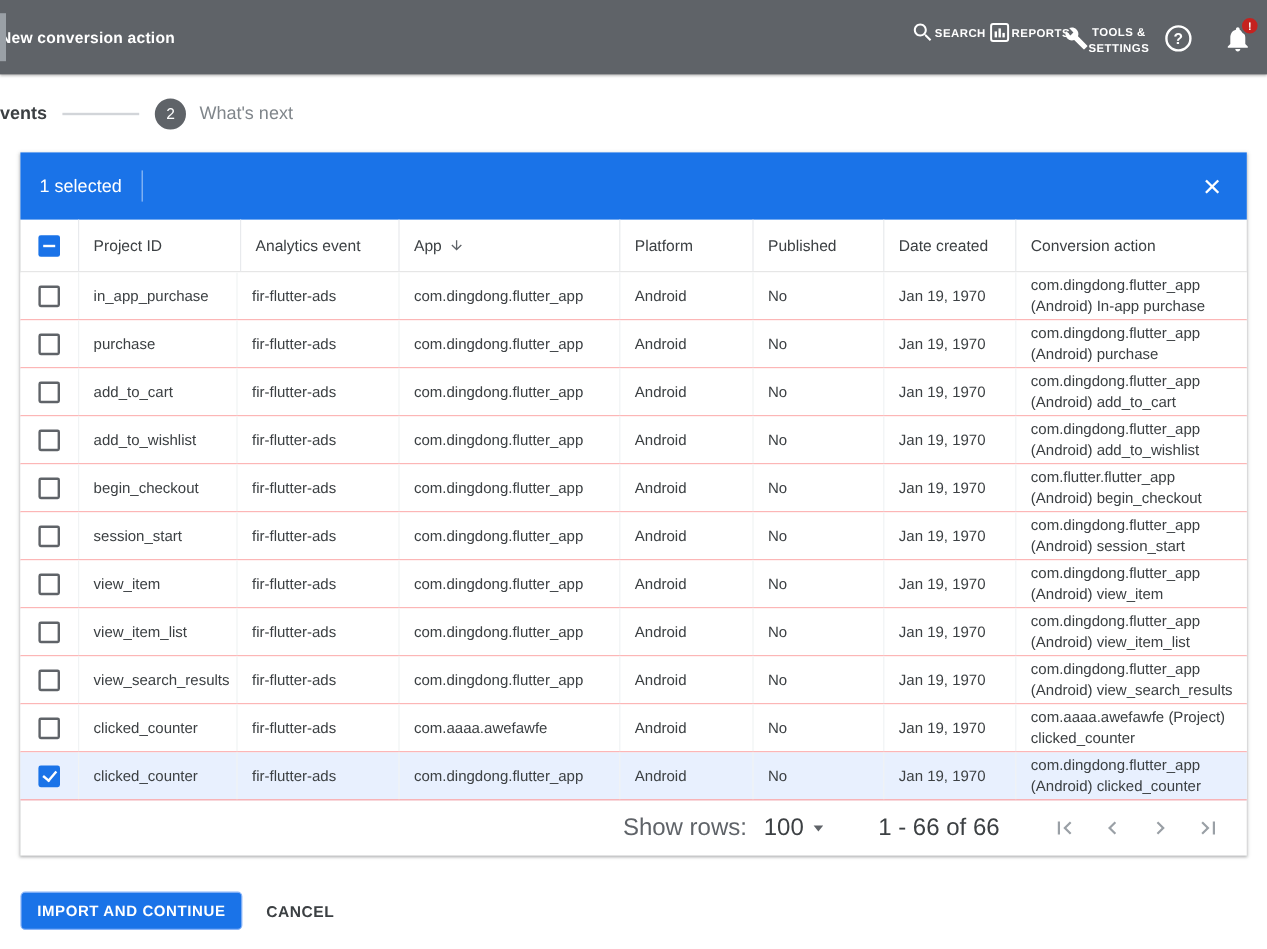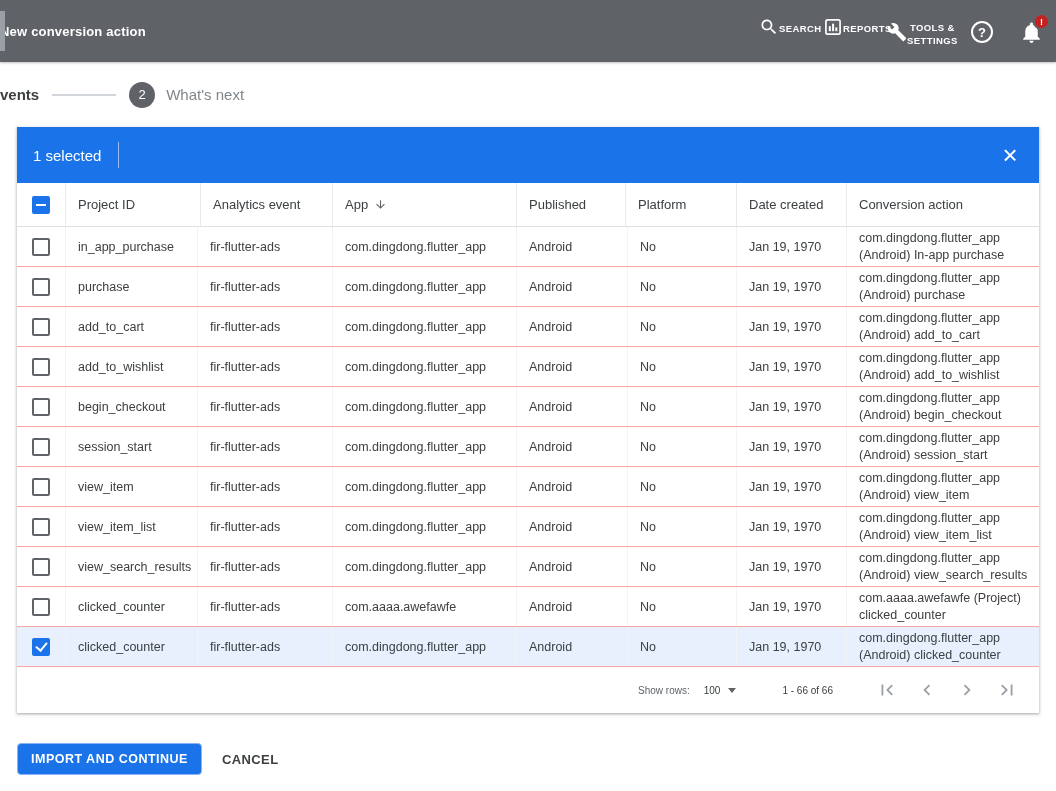--- a/index.html
+++ b/index.html
@@ -45,21 +45,21 @@
   .tr.selected{background:#e8f0fe}
   .td{display:flex;align-items:center;padding-left:12px;padding-right:6px;font-size:12.5px;color:#3c4043;border-left:1px solid #f1f3f4;overflow:hidden}
   .td.c0{border-left:none;padding-left:0;padding-right:0;justify-content:center}
   .td.c7 span{line-height:1.3}
 
   .cb{width:18px;height:18px;border:2px solid #5f6368;border-radius:2px;background:#fff;position:relative;cursor:pointer;flex:none}
   .cb.indeterminate,.cb.checked{background:#1a73e8;border-color:#1a73e8}
   .cb.indeterminate::after{content:"";position:absolute;left:2px;top:6px;width:10px;height:2px;background:#fff}
   .cb.checked::after{content:"";position:absolute;left:4px;top:0;width:5px;height:9px;border:solid #fff;border-width:0 2px 2px 0;transform:rotate(40deg)}
 
-  .tfoot{height:46px;display:flex;align-items:center;justify-content:flex-end;font-size:10px;color:#3c4043}
+  .tfoot{height:46px;display:flex;align-items:center;justify-content:flex-end;font-size:20px;color:#3c4043}
   .show-rows-label{color:#5f6368}
   .show-rows{display:flex;align-items:center;margin-left:14px;cursor:pointer}
   .caret{width:0;height:0;border-left:4px solid transparent;border-right:4px solid transparent;border-top:5px solid #5f6368;margin-left:8px}
   .range{margin-left:46px}
   .pager{display:flex;align-items:center;margin-left:34px;margin-right:12px}
   .pg{width:24px;height:24px;margin:0 8px;display:flex;align-items:center;justify-content:center;cursor:default}
   .pg svg{width:22px;height:22px;fill:#9aa0a6}
 
   .actions{display:flex;align-items:center;margin:30px 0 0 17px}
   .btn-primary{background:#1a73e8;border:1px solid #8ab4f8;color:#fff;font-family:inherit;font-size:12.5px;font-weight:bold;letter-spacing:.5px;padding:8px 13px;border-radius:4px;cursor:pointer}
@@ -129,26 +129,26 @@
       </div>
     <div class="th c1">
         <span>Analytics event</span>
       </div>
     <div class="th c3">
       <span>App</span>
       <svg class="sort-arrow" viewBox="0 0 24 24" width="13" height="13" fill="#5f6368">
           <path d="M20 12l-1.41-1.41L13 16.17V4h-2v12.17l-5.58-5.59L4 12l8 8 8-8z"></path>
         </svg>
     </div>
+    <div class="th c4">
+        <span>Platform</span>
+      </div>
     <div class="th c5">
         <span>Published</span>
       </div>
-    <div class="th c4">
-        <span>Platform</span>
-      </div>
     <div class="th c6">
         <span>Date created</span>
       </div>
     <div class="th c7">
         <span>Conversion action</span>
       </div>
   </div>
 
   <div id="tbody">
       <div class="tr">
@@ -271,21 +271,21 @@
         <div class="td c4">
           <span>Android</span>
         </div>
         <div class="td c5">
           <span>No</span>
         </div>
         <div class="td c6">
           <span>Jan 19, 1970</span>
         </div>
         <div class="td c7">
-          <span>com.dingdong.flutter_app (Android) begin_checkout</span>
+          <span>com.flutter.flutter_app (Android) begin_checkout</span>
         </div>
       </div>
       <div class="tr">
         <div class="td c0">
           <div class="cb"></div>
         </div>
         <div class="td c1">
           <span>session_start</span>
         </div>
         <div class="td c2">

